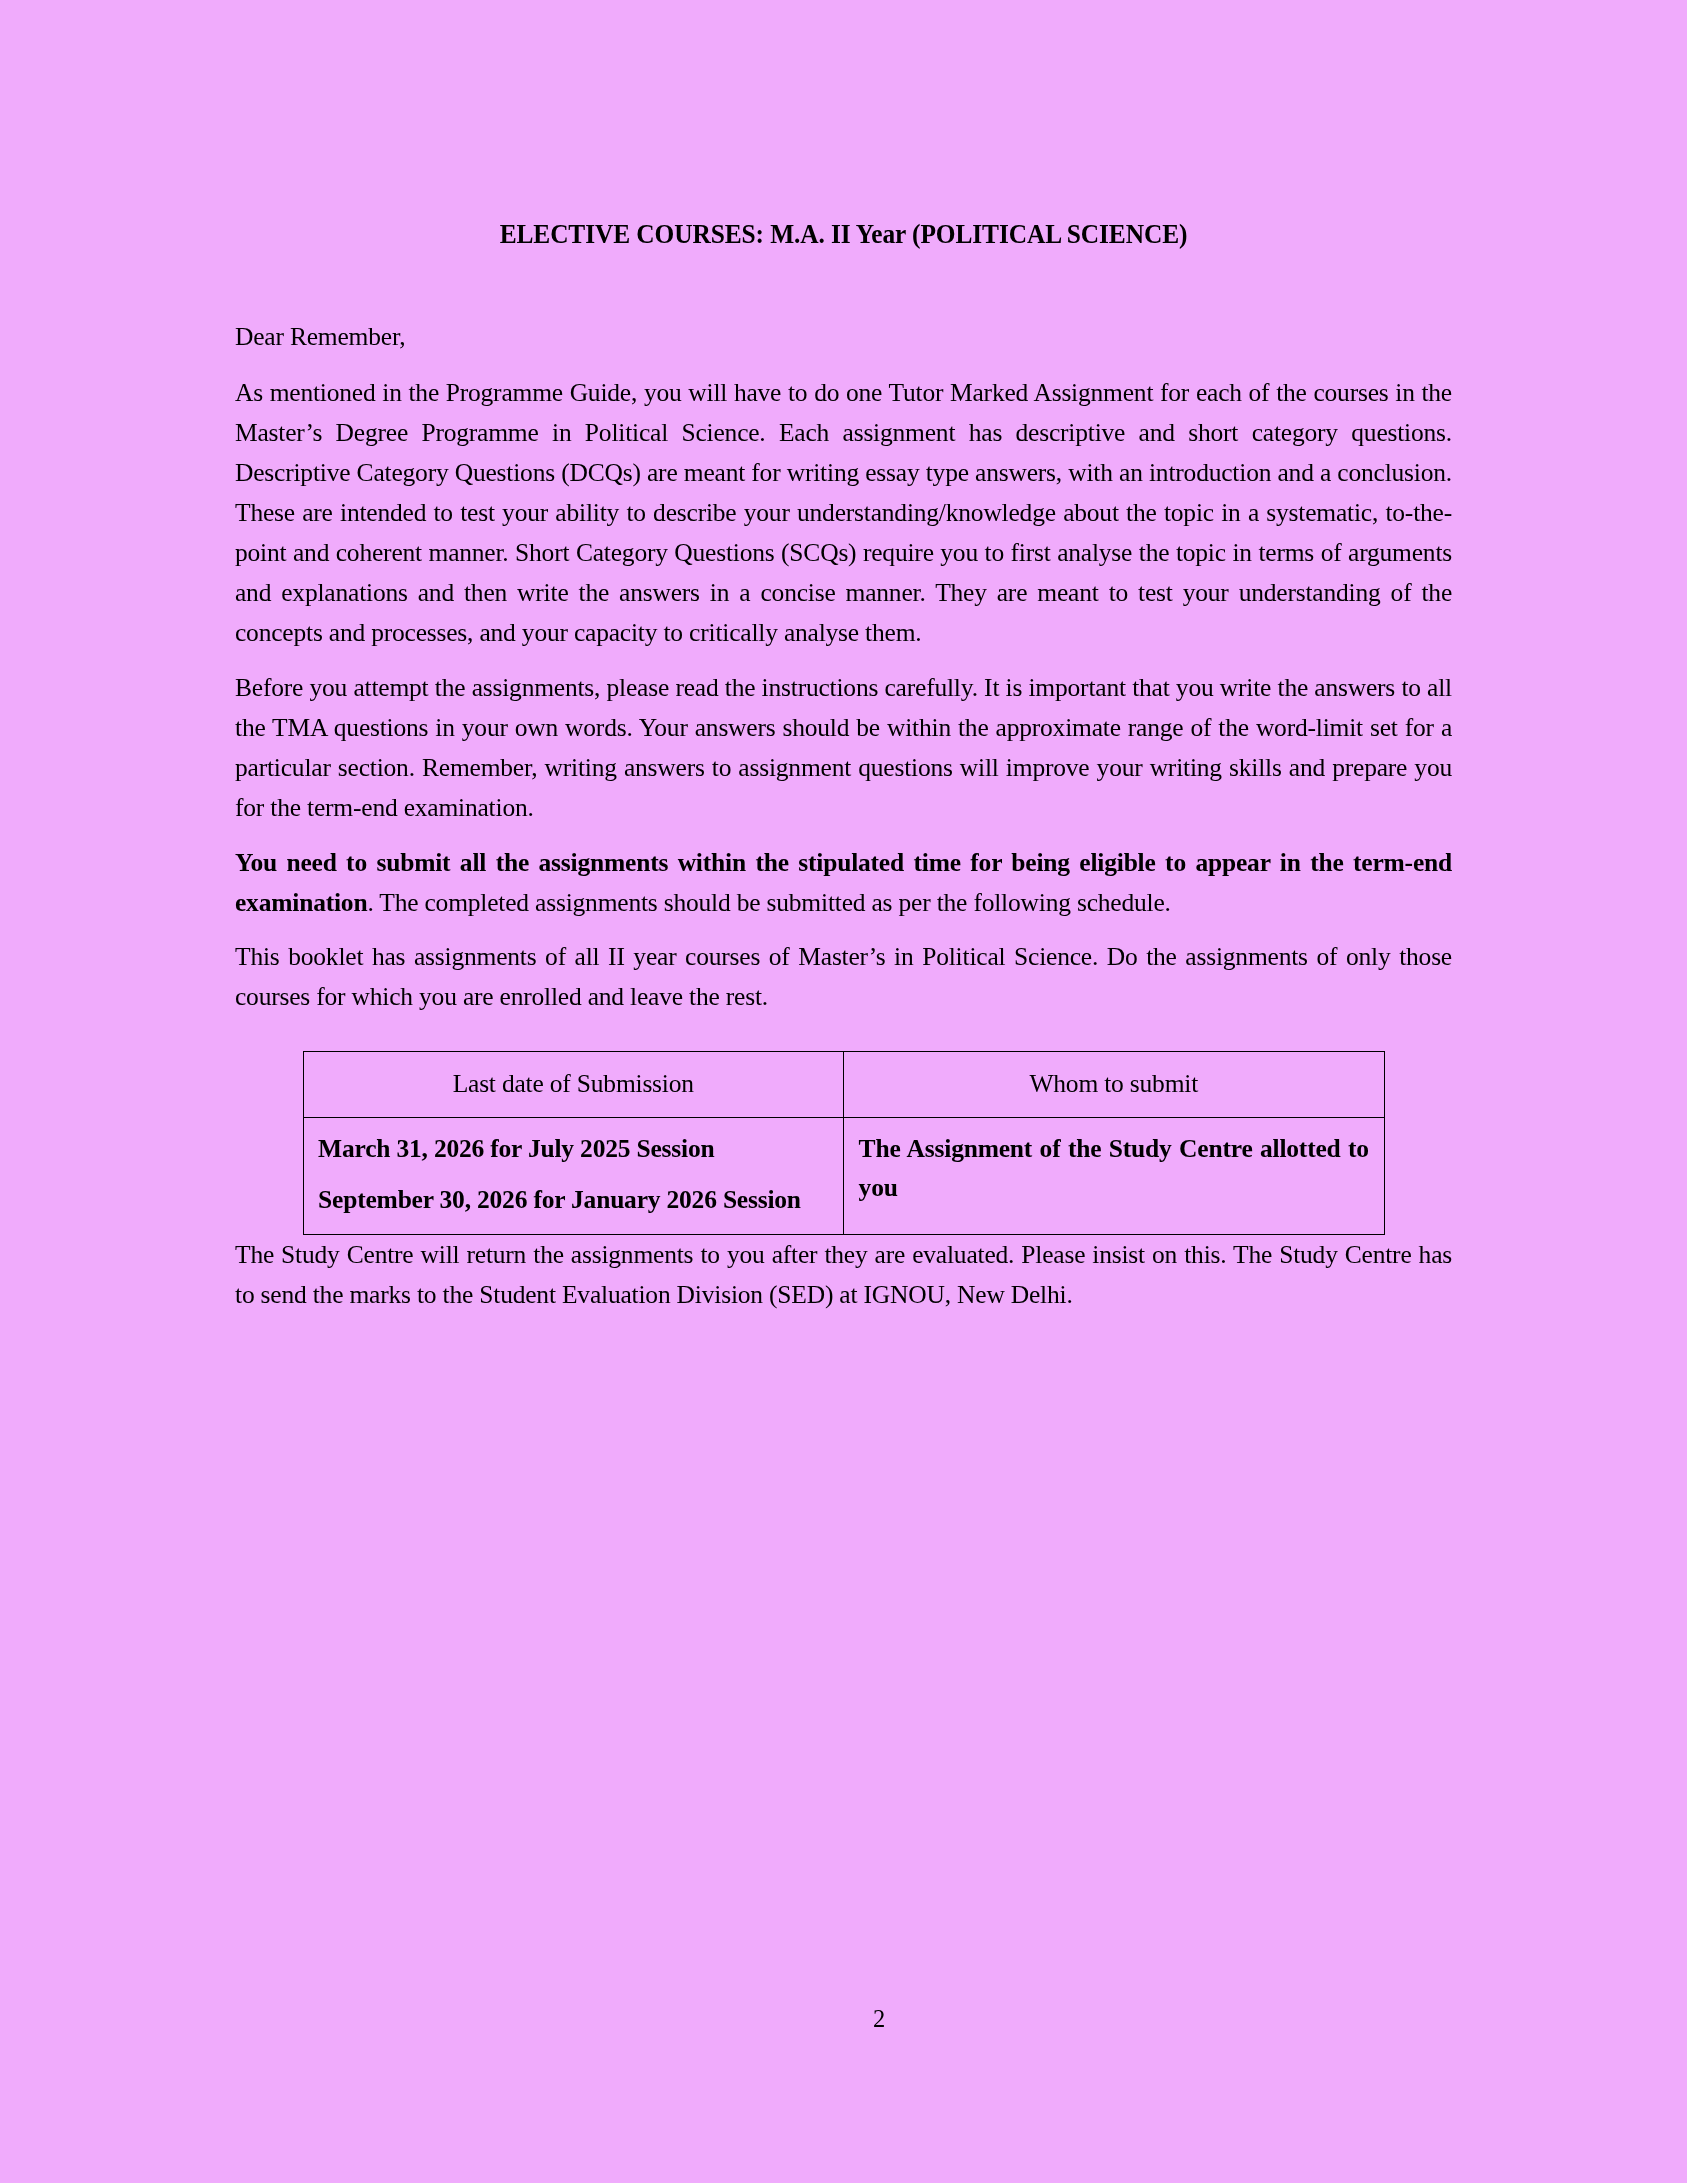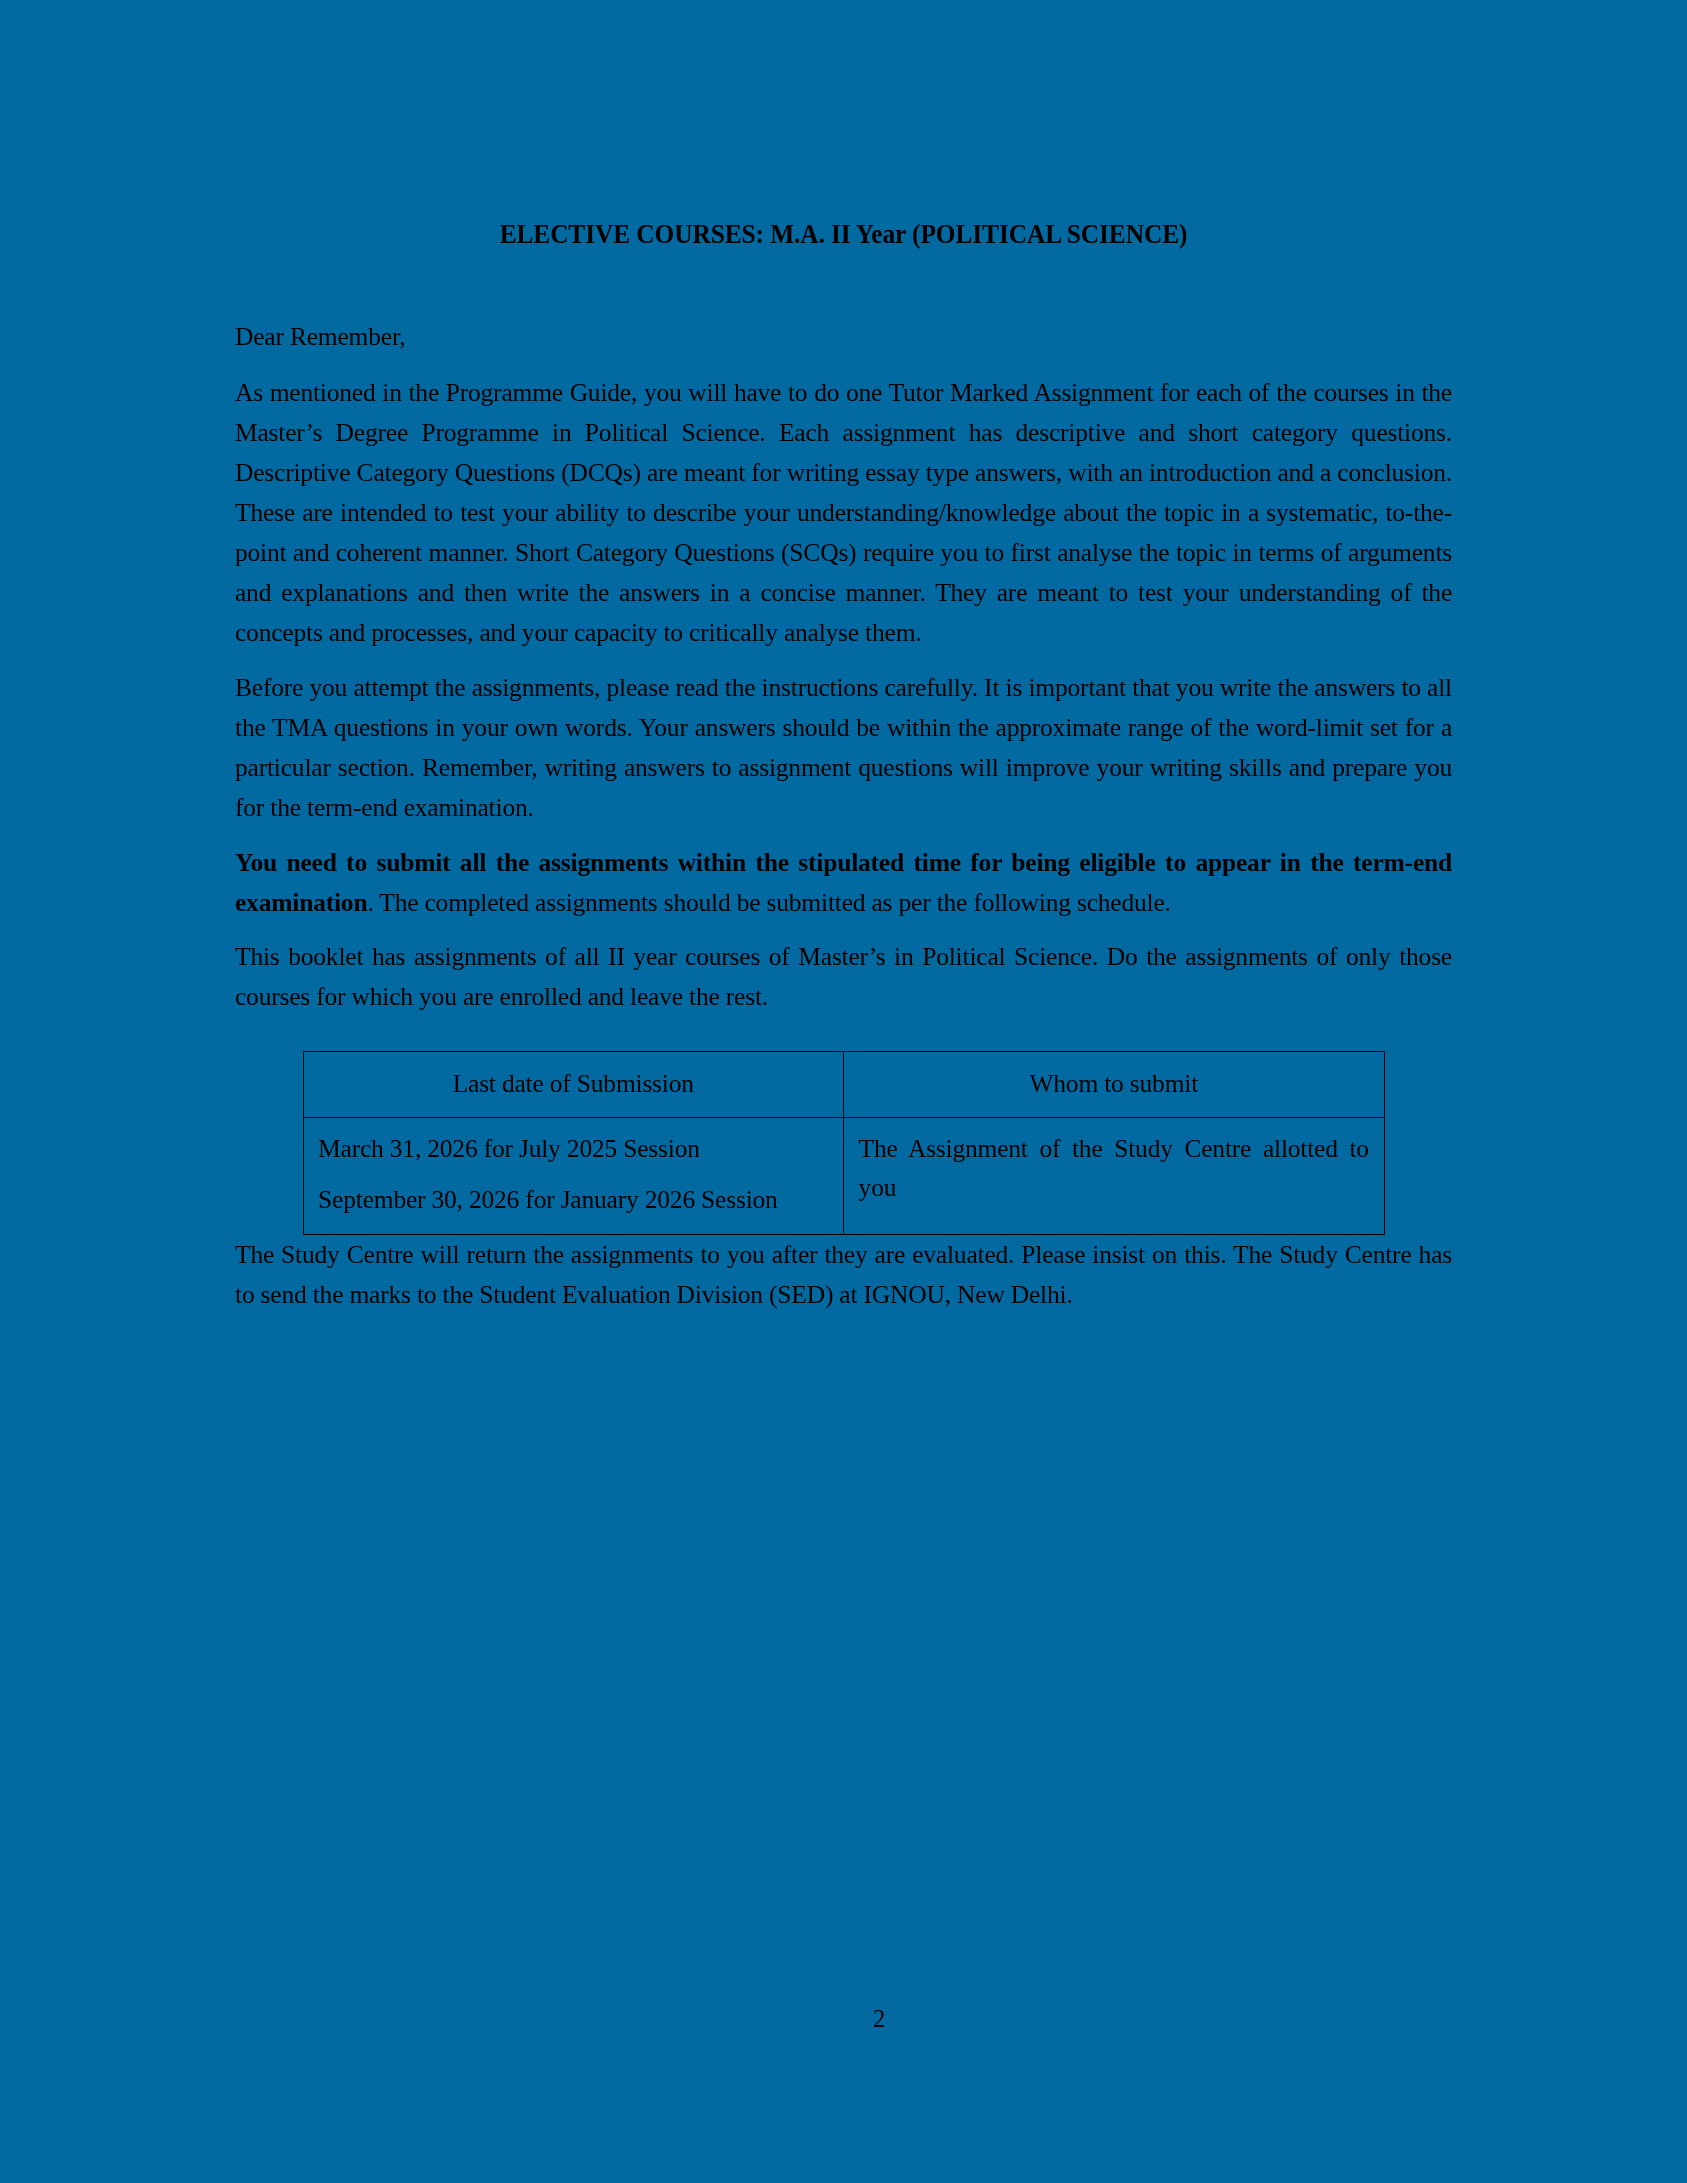--- a/index.html
+++ b/index.html
@@ -4,21 +4,21 @@
 <style>
   html, body {
     margin: 0;
     padding: 0;
     background: #ffffff;
   }
   .page {
     position: relative;
     width: 1687px;
     height: 2183px;
-    background: #0369a1;
+    background: #f0abfc;
     overflow: hidden;
     font-family: "Liberation Serif", "DejaVu Serif", serif;
     color: #000000;
   }
   .content {
     position: absolute;
     left: 235px;
     top: 218px;
     width: 1217px;
   }
@@ -70,20 +70,21 @@
     font-size: 25.5px;
     font-weight: normal;
     text-align: center;
     padding: 14.6px 8px 17px 8px;
     line-height: 1.3;
   }
   table.submission-table td {
     font-size: 25.5px;
     line-height: 1.55;
     padding: 10.6px 14.6px 14.6px 14.6px;
+    font-weight: bold;
   }
   td.col-dates { width: 627px; }
   td.col-whom { width: 452px; text-align: justify; text-justify: inter-word; }
   td.col-dates .line { display: block; margin-bottom: 12px; }
   td.col-dates .line:last-child { margin-bottom: 0; }
   .after-table { margin-top: 40px; }
 
   .page-number {
     position: absolute;
     left: 0;

